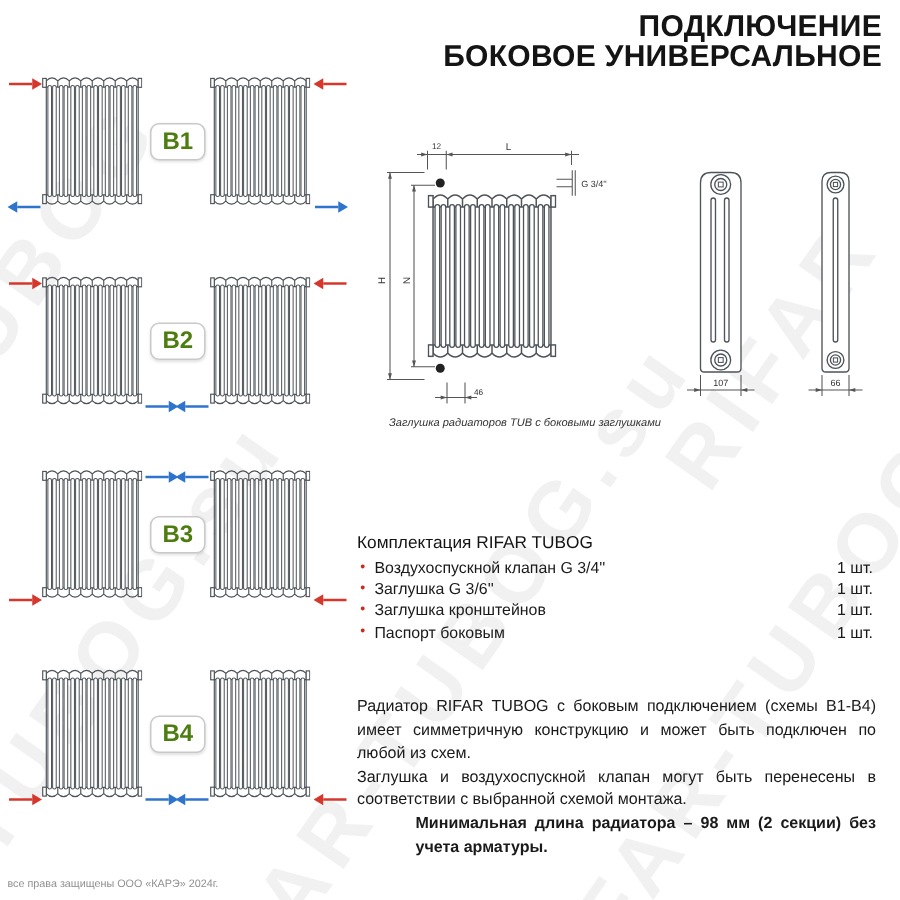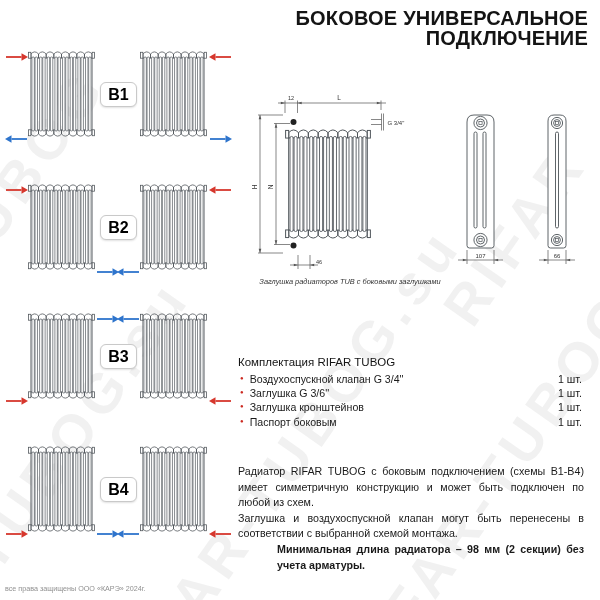--- a/index.html
+++ b/index.html
@@ -23,21 +23,21 @@
   }
   
   #schemes{position:absolute;left:0;top:0;width:240px;height:600px;z-index:2;}
   .scheme-row{position:absolute;left:0;width:240px;height:96px;}
   .rad{position:absolute;top:2px;width:67px;height:92px;}
   .scheme-label{
     position:absolute;left:100px;top:36px;width:35px;height:23px;
     border:1.5px solid #c9c9c9;border-radius:6px;background:#fff;
     box-shadow:0 1px 2px rgba(0,0,0,.12);
     display:flex;align-items:center;justify-content:center;
-    font-weight:bold;font-size:16px;color:#000000;
+    font-weight:bold;font-size:16px;color:#4d7c0f;
   }
   .arrow{position:absolute;width:23px;height:10px;}
   
   #dim-drawing{position:absolute;left:250px;top:92px;z-index:2;}
   #side-sections{position:absolute;left:455px;top:98px;z-index:2;}
   svg text{font-family:"Liberation Sans",sans-serif;fill:#333;}
   #dim-caption{
     position:absolute;left:250px;top:277px;width:200px;text-align:center;
     font-size:7.4px;font-style:italic;color:#333;z-index:2;
   }
@@ -92,22 +92,22 @@
 
 <div id="watermarks">
     <div class="wm" style="left: -70px; top: 250px; font-size: 56px;">TUBOG</div>
     <div class="wm" style="left: -45px; top: 545px; font-size: 56px;">TUBOG.su</div>
     <div class="wm" style="left: 95px; top: 680px; font-size: 56px;">RIFAR-TUBOG.su</div>
     <div class="wm" style="left: 330px; top: 660px; font-size: 56px;">RIFAR-TUBOG</div>
     <div class="wm" style="left: 430px; top: 300px; font-size: 56px;">RIFAR</div>
   </div>
 
 <div id="title">
+  <div>ПОДКЛЮЧЕНИЕ</div>
   <div>БОКОВОЕ УНИВЕРСАЛЬНОЕ</div>
-  <div>ПОДКЛЮЧЕНИЕ</div>
 </div>
 
 <div id="schemes">
     <div class="scheme-row" style="top: 46px;">
       <svg class="rad" viewBox="0 0 70 94" style="left: 28px;">
         <use href="#rad-sym"></use>
       </svg>
       <svg class="rad" viewBox="0 0 70 94" style="left: 140px;">
         <use href="#rad-sym"></use>
       </svg>

